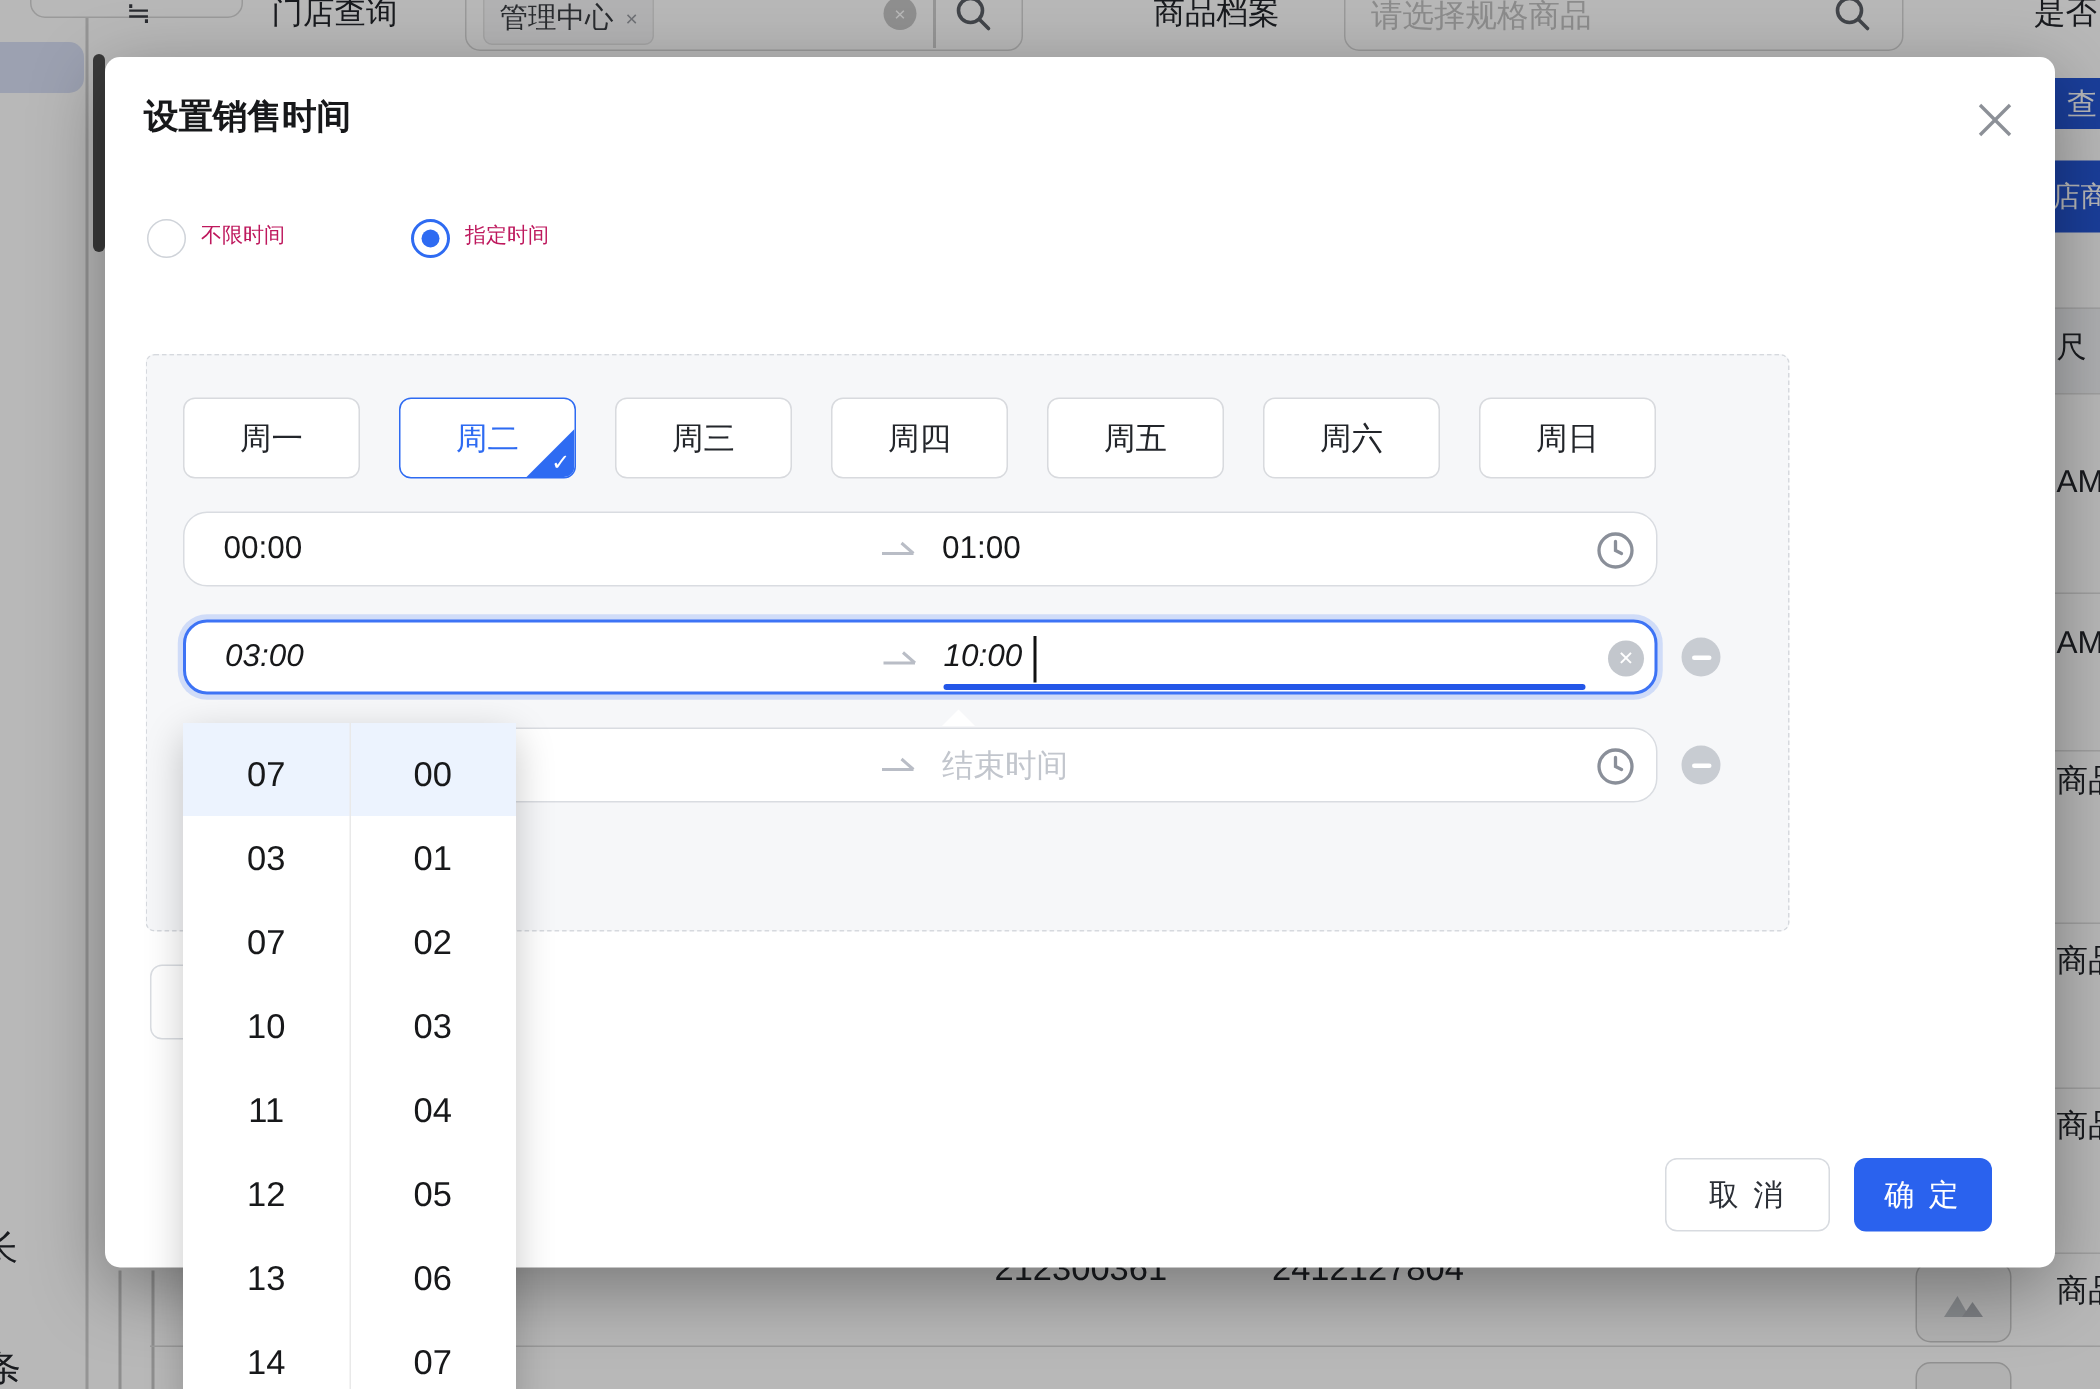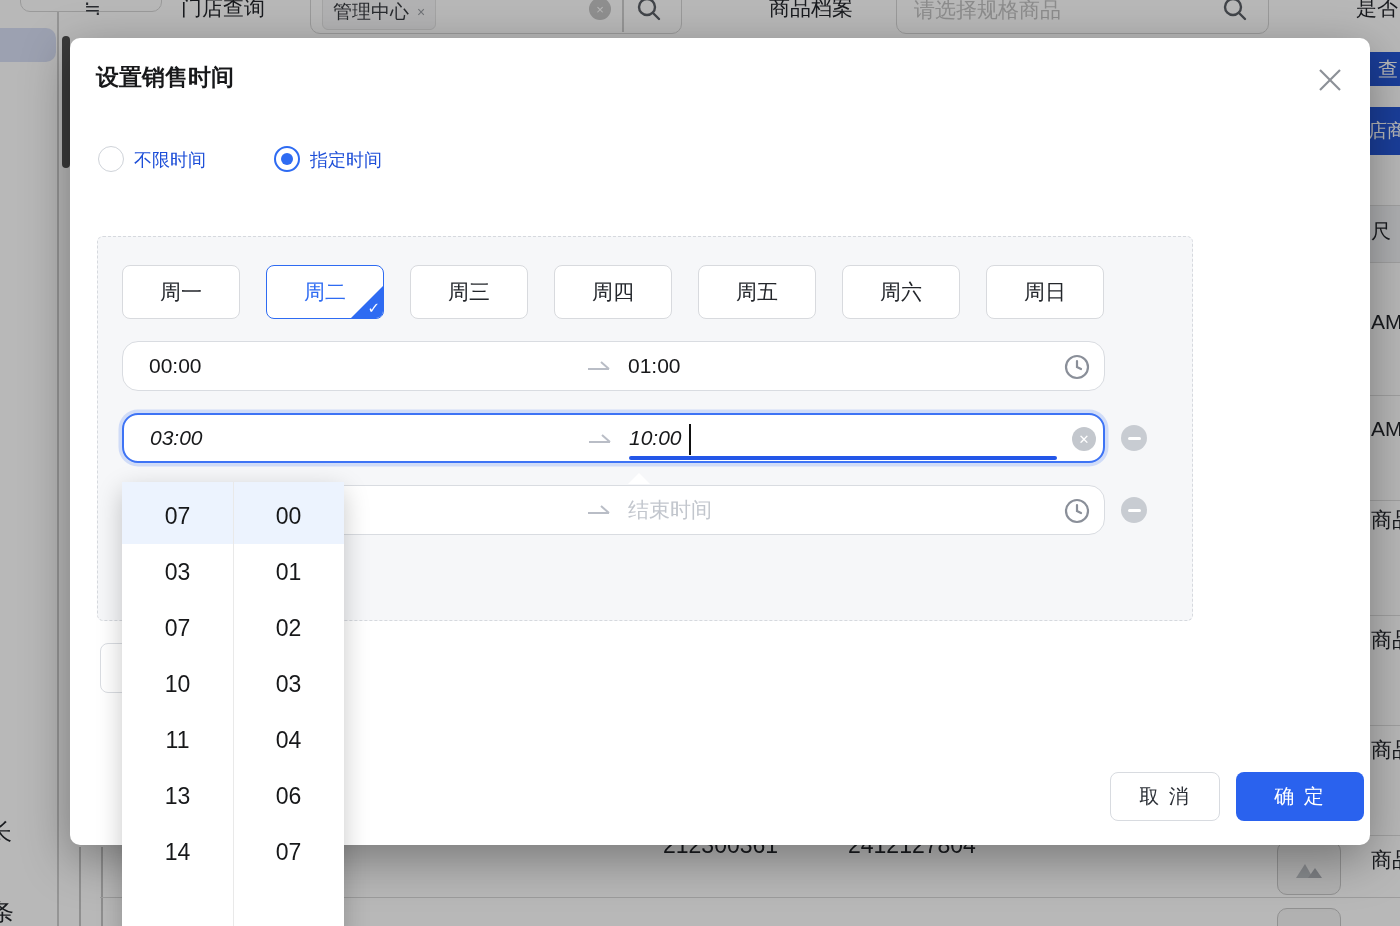--- a/index.html
+++ b/index.html
@@ -21,21 +21,21 @@
   .overlay{position:absolute;inset:0;background:rgba(0,0,0,0.28);z-index:5;}
   
   .modal{position:absolute;left:70px;top:38px;width:1300px;height:807px;background:#fff;border-radius:10px;
          box-shadow:0 14px 48px rgba(0,0,0,0.35);z-index:10;}
   .modal-title{font-size:23px;font-weight:700;color:#17181a;}
   .close-x{width:32px;height:32px;display:flex;align-items:center;justify-content:center;cursor:pointer;}
   .radio-outer{width:26px;height:26px;border-radius:50%;background:#fff;box-sizing:border-box;}
   .radio-off{border:1.5px solid #cfd3d9;}
   .radio-on{border:2px solid #2e6bf2;display:flex;align-items:center;justify-content:center;}
   .radio-dot{width:12px;height:12px;border-radius:50%;background:#2e6bf2;}
-  .radio-label{font-size:18px;color:#1d4ed8;}
+  .radio-label{font-size:14px;color:#be185d;}
   .dash-panel{border:1.5px dashed #d6d9de;background:#f6f7f9;border-radius:6px;box-sizing:border-box;}
   .day-row{display:flex;gap:26px;}
   .day-btn{position:relative;width:118px;height:54px;box-sizing:border-box;border:1.5px solid #d8dade;border-radius:8px;
            background:#fff;display:flex;align-items:center;justify-content:center;font-size:21px;color:#23262b;
            overflow:hidden;cursor:pointer;}
   .day-btn.sel{border:1.5px solid #2e6bf2;color:#2e6bf2;}
   .day-corner{position:absolute;right:0;bottom:0;width:0;height:0;border-left:32px solid transparent;border-bottom:32px solid #2e6bf2;}
   .day-check{position:absolute;right:3px;bottom:1px;color:#fff;font-size:15px;font-weight:700;}
   .time-input{position:absolute;left:52px;width:983px;height:50px;box-sizing:border-box;border:1.5px solid #d9dce1;
               border-radius:16px;background:#fff;}
@@ -47,21 +47,21 @@
   .minus-btn{position:absolute;width:26px;height:26px;border-radius:50%;background:#c8ccd2;display:flex;
              align-items:center;justify-content:center;cursor:pointer;}
   .minus-glyph{width:13px;height:3px;background:#fff;border-radius:2px;}
   .clear-btn{position:absolute;left:948px;top:12px;width:24px;height:24px;border-radius:50%;background:#c3c7cd;
              color:#fff;font-size:13px;font-weight:700;display:flex;align-items:center;justify-content:center;cursor:pointer;}
   .add-btn{position:absolute;left:30px;top:605px;width:210px;height:50px;border:1.5px solid #dadde2;border-radius:8px;
            background:#fff;box-sizing:border-box;cursor:pointer;}
   .btn{position:absolute;height:49px;box-sizing:border-box;border-radius:8px;font-size:20px;letter-spacing:2px;
        display:flex;align-items:center;justify-content:center;cursor:pointer;}
   .btn-cancel{left:1040px;top:734px;width:110px;border:1.5px solid #d8dbe0;background:#fff;color:#2b2f36;}
-  .btn-confirm{left:1166px;top:734px;width:128px;background:#2a62ee;color:#fff;}
+  .btn-confirm{left:1166px;top:734px;width:92px;background:#2a62ee;color:#fff;}
   
   .dropdown{position:absolute;left:122px;top:482px;width:222px;height:456px;background:#fff;
             border-radius:8px 8px 0 0;box-shadow:0 8px 26px rgba(0,0,0,0.22);z-index:30;}
   .dd-highlight{position:absolute;left:0;top:0;width:222px;height:62px;background:#ecf3fe;}
   .dd-divider{position:absolute;left:111px;top:0;width:1px;height:100%;background:#e9e9e9;}
   .dd-col{position:absolute;top:6px;width:111px;display:flex;flex-direction:column;}
   .dd-cell{height:56px;display:flex;align-items:center;justify-content:center;font-size:23px;color:#17181a;cursor:pointer;}
   .dd-caret{position:absolute;left:628px;top:473px;width:0;height:0;border-left:11px solid transparent;
             border-right:11px solid transparent;border-bottom:11px solid #fff;z-index:31;}
   .icon-svg{display:block;}
@@ -233,27 +233,29 @@
   <div class="dd-caret"></div>
   <div class="dropdown">
     <div class="dd-highlight"></div>
     <div class="dd-divider"></div>
     <div class="dd-col" style="left:0;" id="dd-hours">
         <div class="dd-cell">07</div>
         <div class="dd-cell">03</div>
         <div class="dd-cell">07</div>
         <div class="dd-cell">10</div>
         <div class="dd-cell">11</div>
+        <div class="dd-cell">12</div>
         <div class="dd-cell">13</div>
         <div class="dd-cell">14</div>
       </div>
     <div class="dd-col" style="left:111px;" id="dd-minutes">
         <div class="dd-cell">00</div>
         <div class="dd-cell">01</div>
         <div class="dd-cell">02</div>
         <div class="dd-cell">03</div>
         <div class="dd-cell">04</div>
+        <div class="dd-cell">05</div>
         <div class="dd-cell">06</div>
         <div class="dd-cell">07</div>
       </div>
   </div>
 
 </div>
 
 </body></html>

